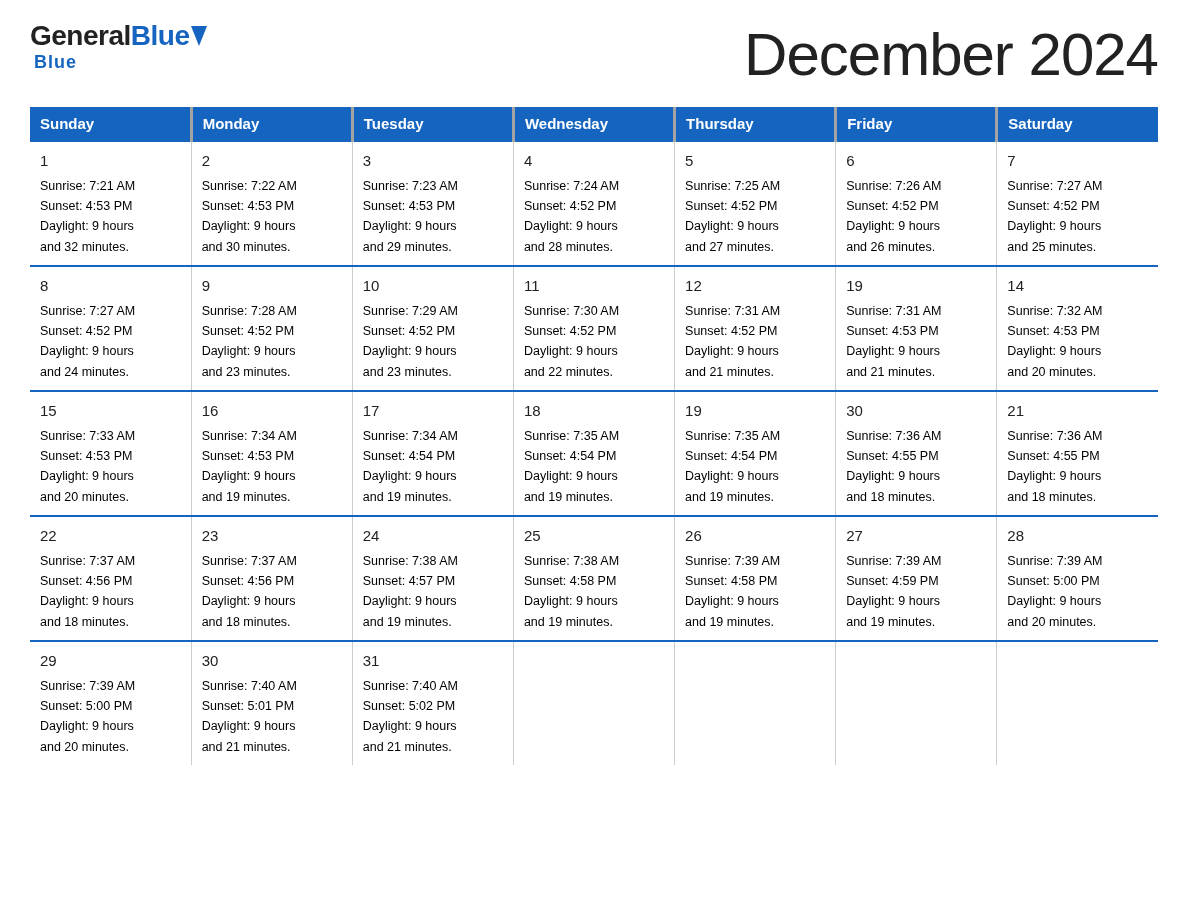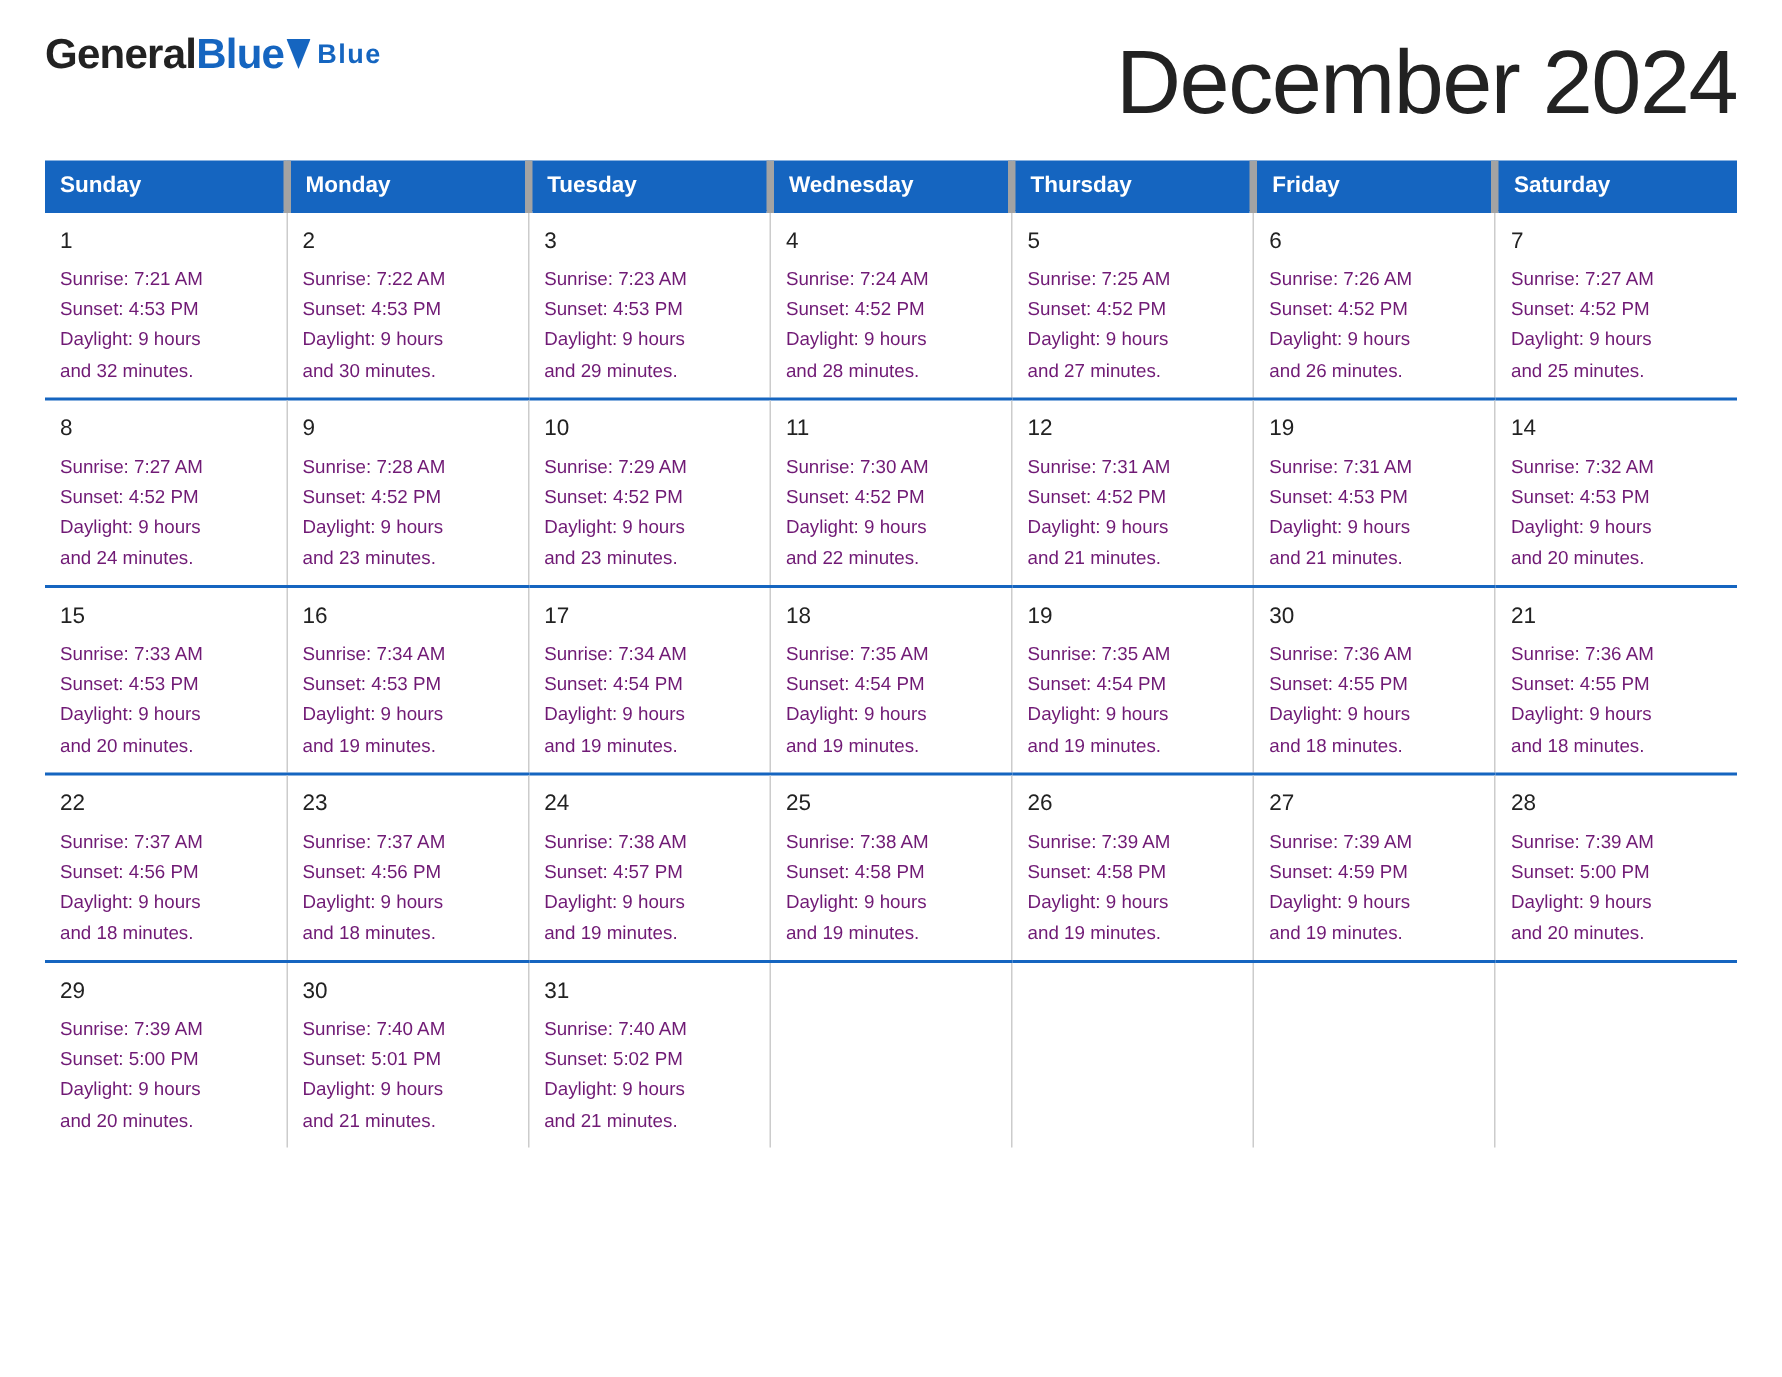--- a/index.html
+++ b/index.html
@@ -12,22 +12,22 @@
       padding: 20px 30px;
     }
     .header {
       display: flex;
       justify-content: space-between;
       align-items: flex-start;
       margin-bottom: 18px;
     }
     .logo {
       display: flex;
-      flex-direction: row;
-      align-items: center;
+      flex-direction: column;
+      align-items: flex-start;
     }
     .logo-text {
       display: flex;
       align-items: center;
     }
     .logo-general {
       font-size: 28px;
       font-weight: bold;
       color: #222;
       letter-spacing: -0.5px;
@@ -65,21 +65,21 @@
       border-collapse: collapse;
       table-layout: fixed;
     }
     thead tr th {
       background: #1565C0;
       color: #fff;
       font-size: 15px;
       font-weight: bold;
       padding: 8px 10px;
       text-align: left;
-      border-right: 5px solid #a3a3a3;
+      border-right: 3px solid #a3a3a3;
     }
     thead tr th:last-child {
       border-right: none;
       margin-top: 48px;
     }
     tbody tr td {
       vertical-align: top;
       padding: 8px 10px;
       font-size: 13px;
       color: #222;
@@ -96,21 +96,21 @@
     }
     .day-number {
       font-size: 15px;
       font-weight: normal;
       color: #222;
       display: block;
       margin-bottom: 3px;
     }
     .day-info {
       font-size: 12.5px;
-      color: #701a75;
+      color: #000000;
       line-height: 1.55;
     }
     .empty-cell {
       background: #fff;
     }
   </style>
 </head>
 <body>
 
 <div class="header">

